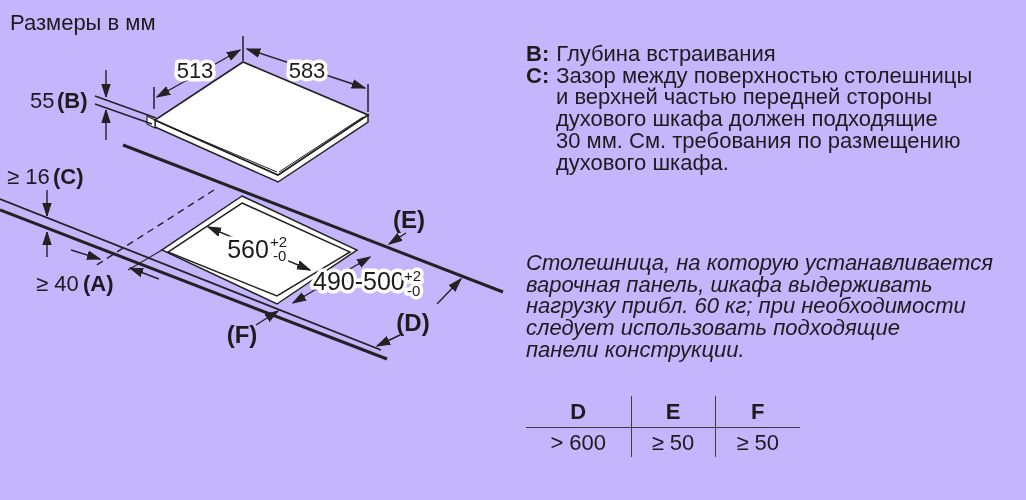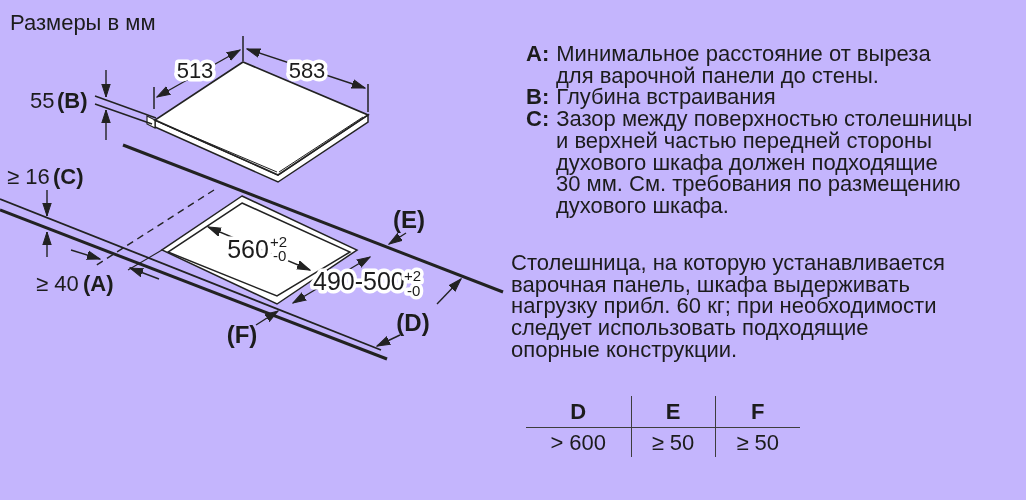--- a/index.html
+++ b/index.html
@@ -11,21 +11,21 @@
   svg text.lg{font-size:25px;}
   svg text.sm{font-size:15px;}
   svg text.lbl{font-weight:bold;font-size:24px;}
   svg text.mid{text-anchor:middle;}
   svg text.halo{paint-order:stroke;stroke:#ffffff;stroke-width:7px;stroke-linejoin:round;}
   svg line, svg path, svg polygon, svg polyline{stroke:#222222;}
   .legend{position:absolute;left:526px;top:43px;font-size:22px;line-height:21.7px;}
   .lg-line{white-space:nowrap;}
   .lg-key{font-weight:bold;margin-right:7px;}
   .lg-cont{padding-left:30px;}
-  .note{position:absolute;left:511px;top:252px;font-size:22px;line-height:21.7px;}
+  .note{position:absolute;left:526px;top:252px;font-size:22px;line-height:21.7px;font-style:italic;}
   .note-line{white-space:nowrap;}
 
   table.spec{position:absolute;left:526px;top:396px;border-collapse:collapse;
              font-size:22px;color:#1c1c1c;}
   .spec th,.spec td{text-align:center;padding:0;font-weight:normal;}
   .spec th{font-weight:bold;height:31px;}
   .spec td{height:29px;}
   .spec th + th,.spec td + td{border-left:1.8px solid #3d3d3d;}
   .spec thead th{border-bottom:1.8px solid #3d3d3d;}
   .spec tbody tr.first td{border-bottom:1.8px solid #3d3d3d;}
@@ -132,41 +132,37 @@
     </g>
 
     <g>
       <text class="mid lbl" x="242" y="343">(F)</text>
       <line x1="256" y1="325" x2="278" y2="311" stroke-width="1.4" marker-end="url(#ah)"></line>
     </g>
   </svg>
 
   <div class="legend">
     <div class="lg-item">
-      <div class="lg-line"><span class="lg-key">A:</span><span>Минимальное расстояние от выреза</span></div>
-      <div class="lg-line lg-cont">для варочной панели до стены.</div>
-    </div>
-    <div class="lg-item">
       <div class="lg-line"><span class="lg-key">B:</span><span>Глубина встраивания</span></div>
     </div>
     <div class="lg-item">
       <div class="lg-line"><span class="lg-key">C:</span><span>Зазор между поверхностью столешницы</span></div>
       <div class="lg-line lg-cont">и верхней частью передней стороны</div>
       <div class="lg-line lg-cont">духового шкафа должен подходящие</div>
       <div class="lg-line lg-cont">30 мм. См. требования по размещению</div>
       <div class="lg-line lg-cont">духового шкафа.</div>
     </div>
   </div>
 
   <div class="note">
     <div class="note-line">Столешница, на которую устанавливается</div>
     <div class="note-line">варочная панель, шкафа выдерживать</div>
     <div class="note-line">нагрузку прибл. 60 кг; при необходимости</div>
     <div class="note-line">следует использовать подходящие</div>
-    <div class="note-line">опорные конструкции.</div>
+    <div class="note-line">панели конструкции.</div>
   </div>
 
   <table class="spec">
     <colgroup>
         <col class="c1">
         <col class="c2">
         <col class="c3">
       </colgroup>
     <thead>
       <tr>

